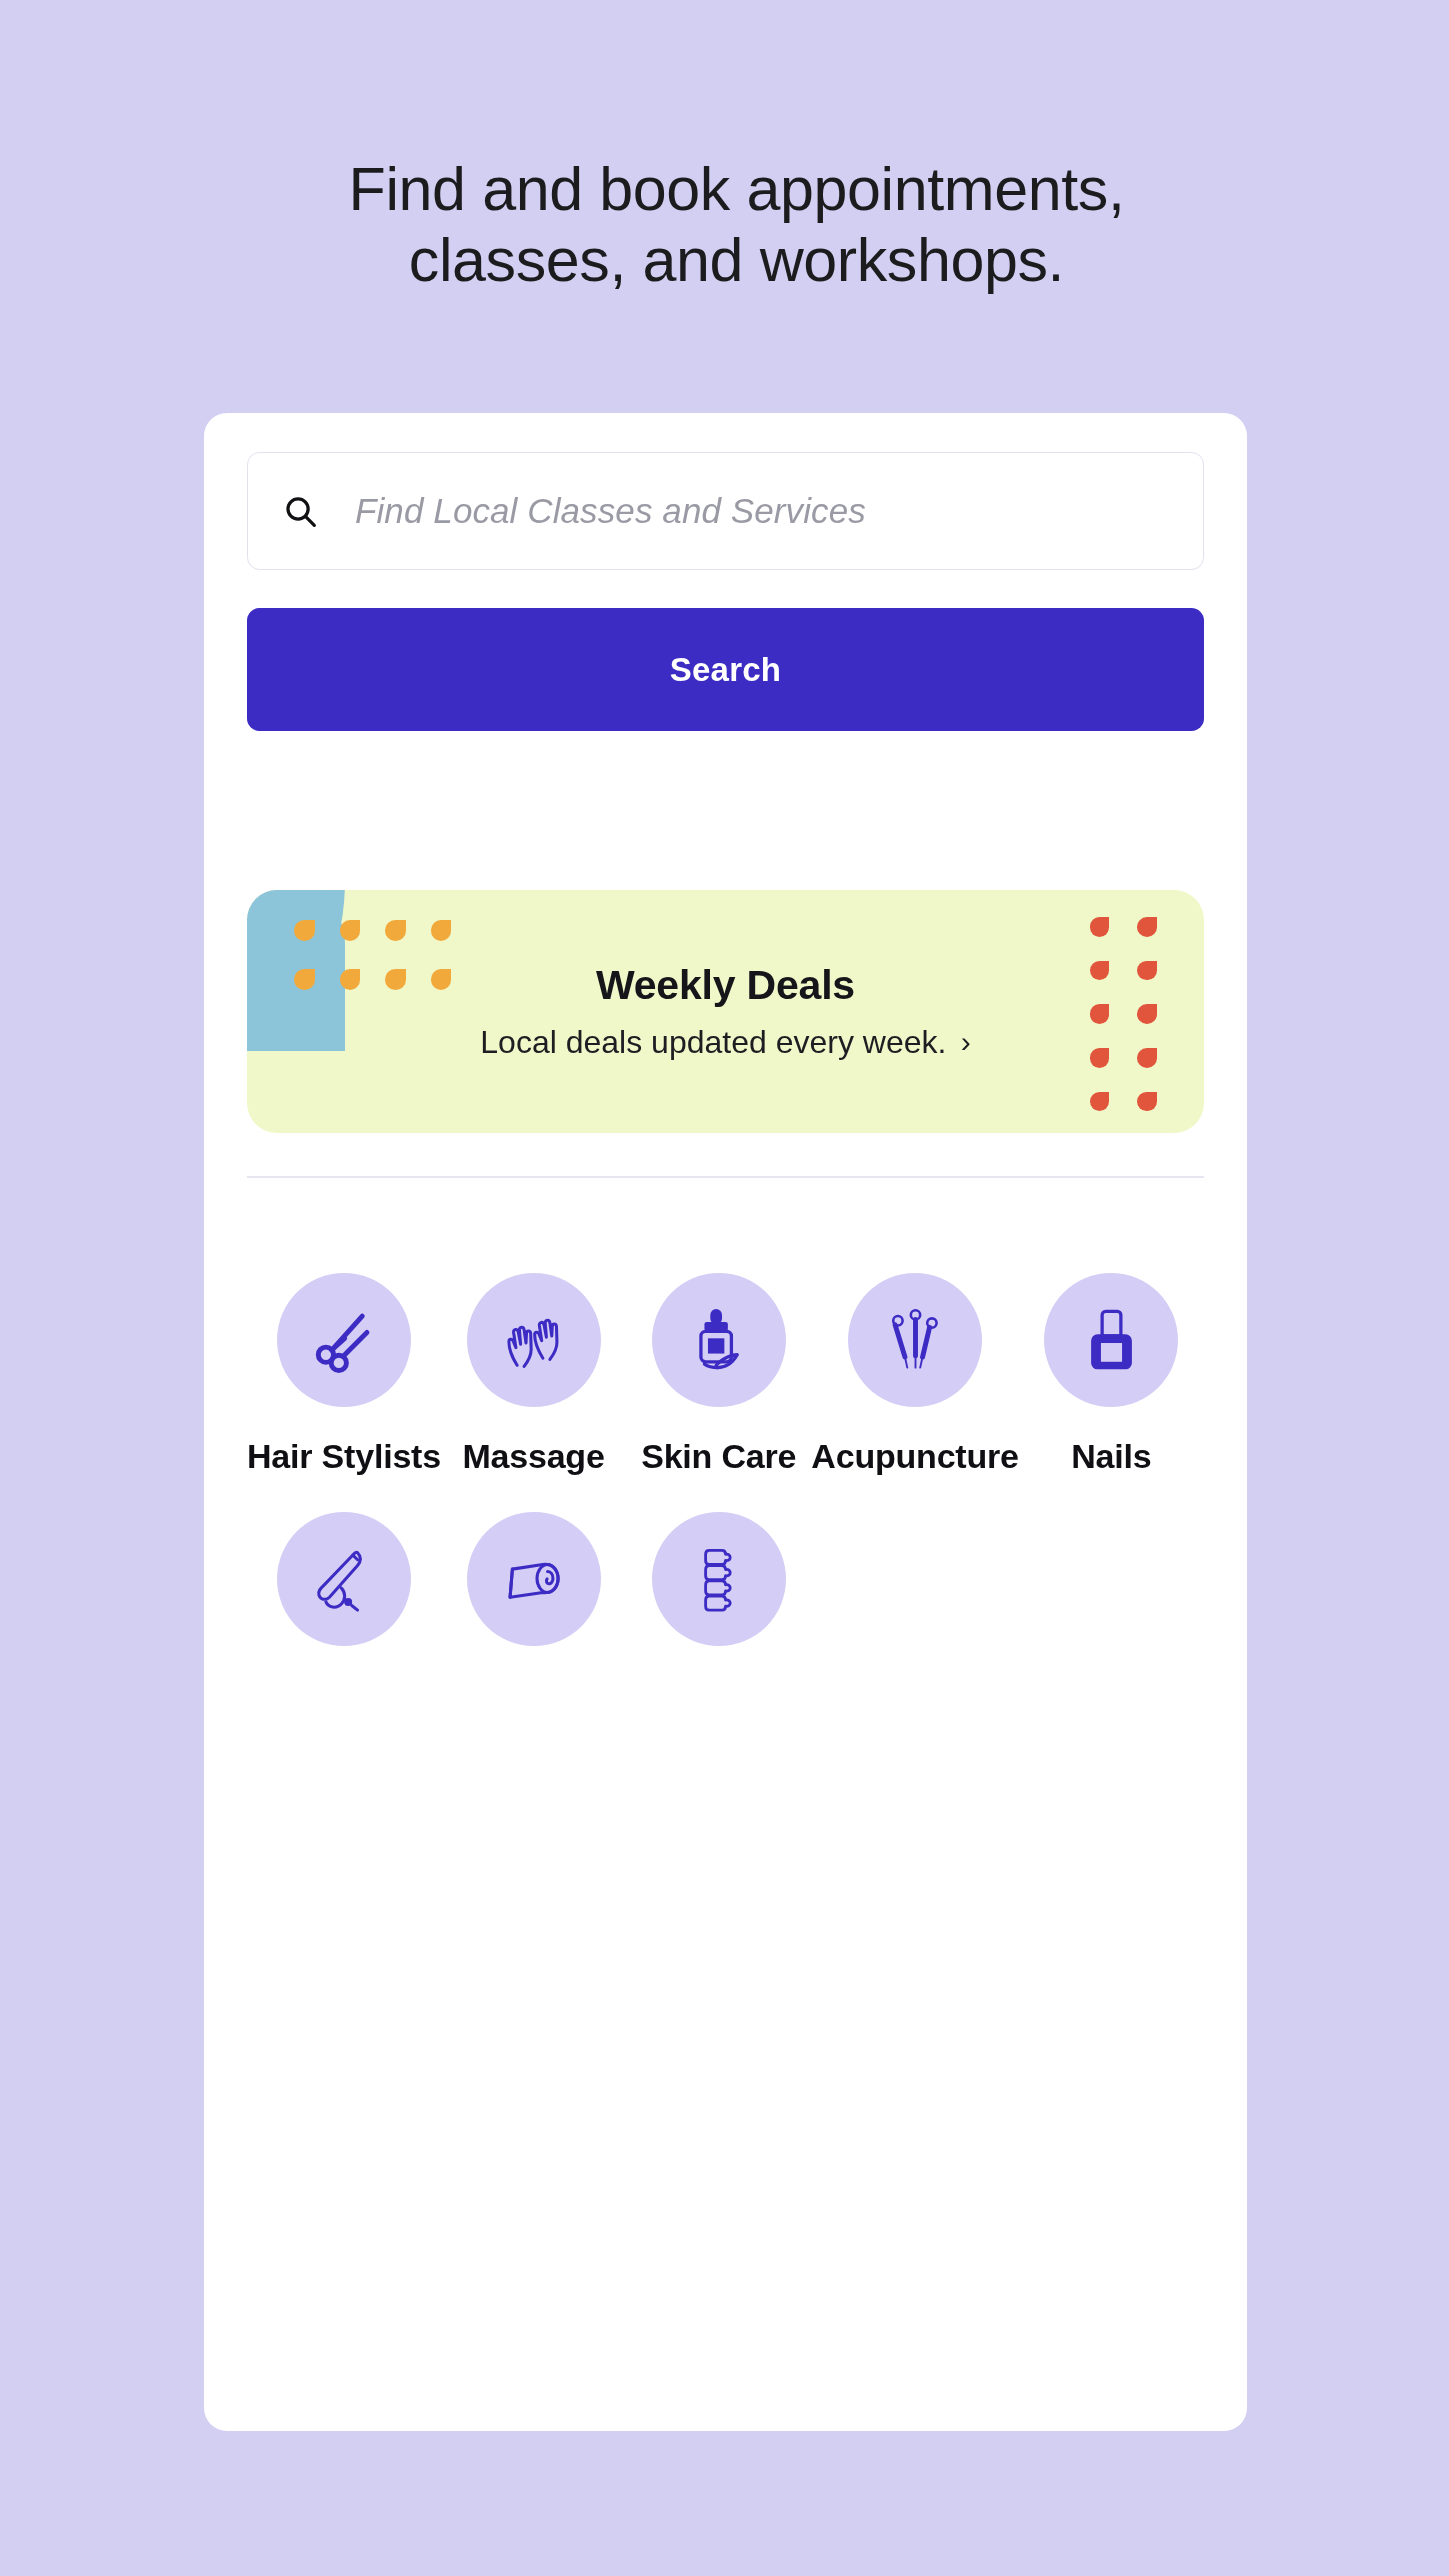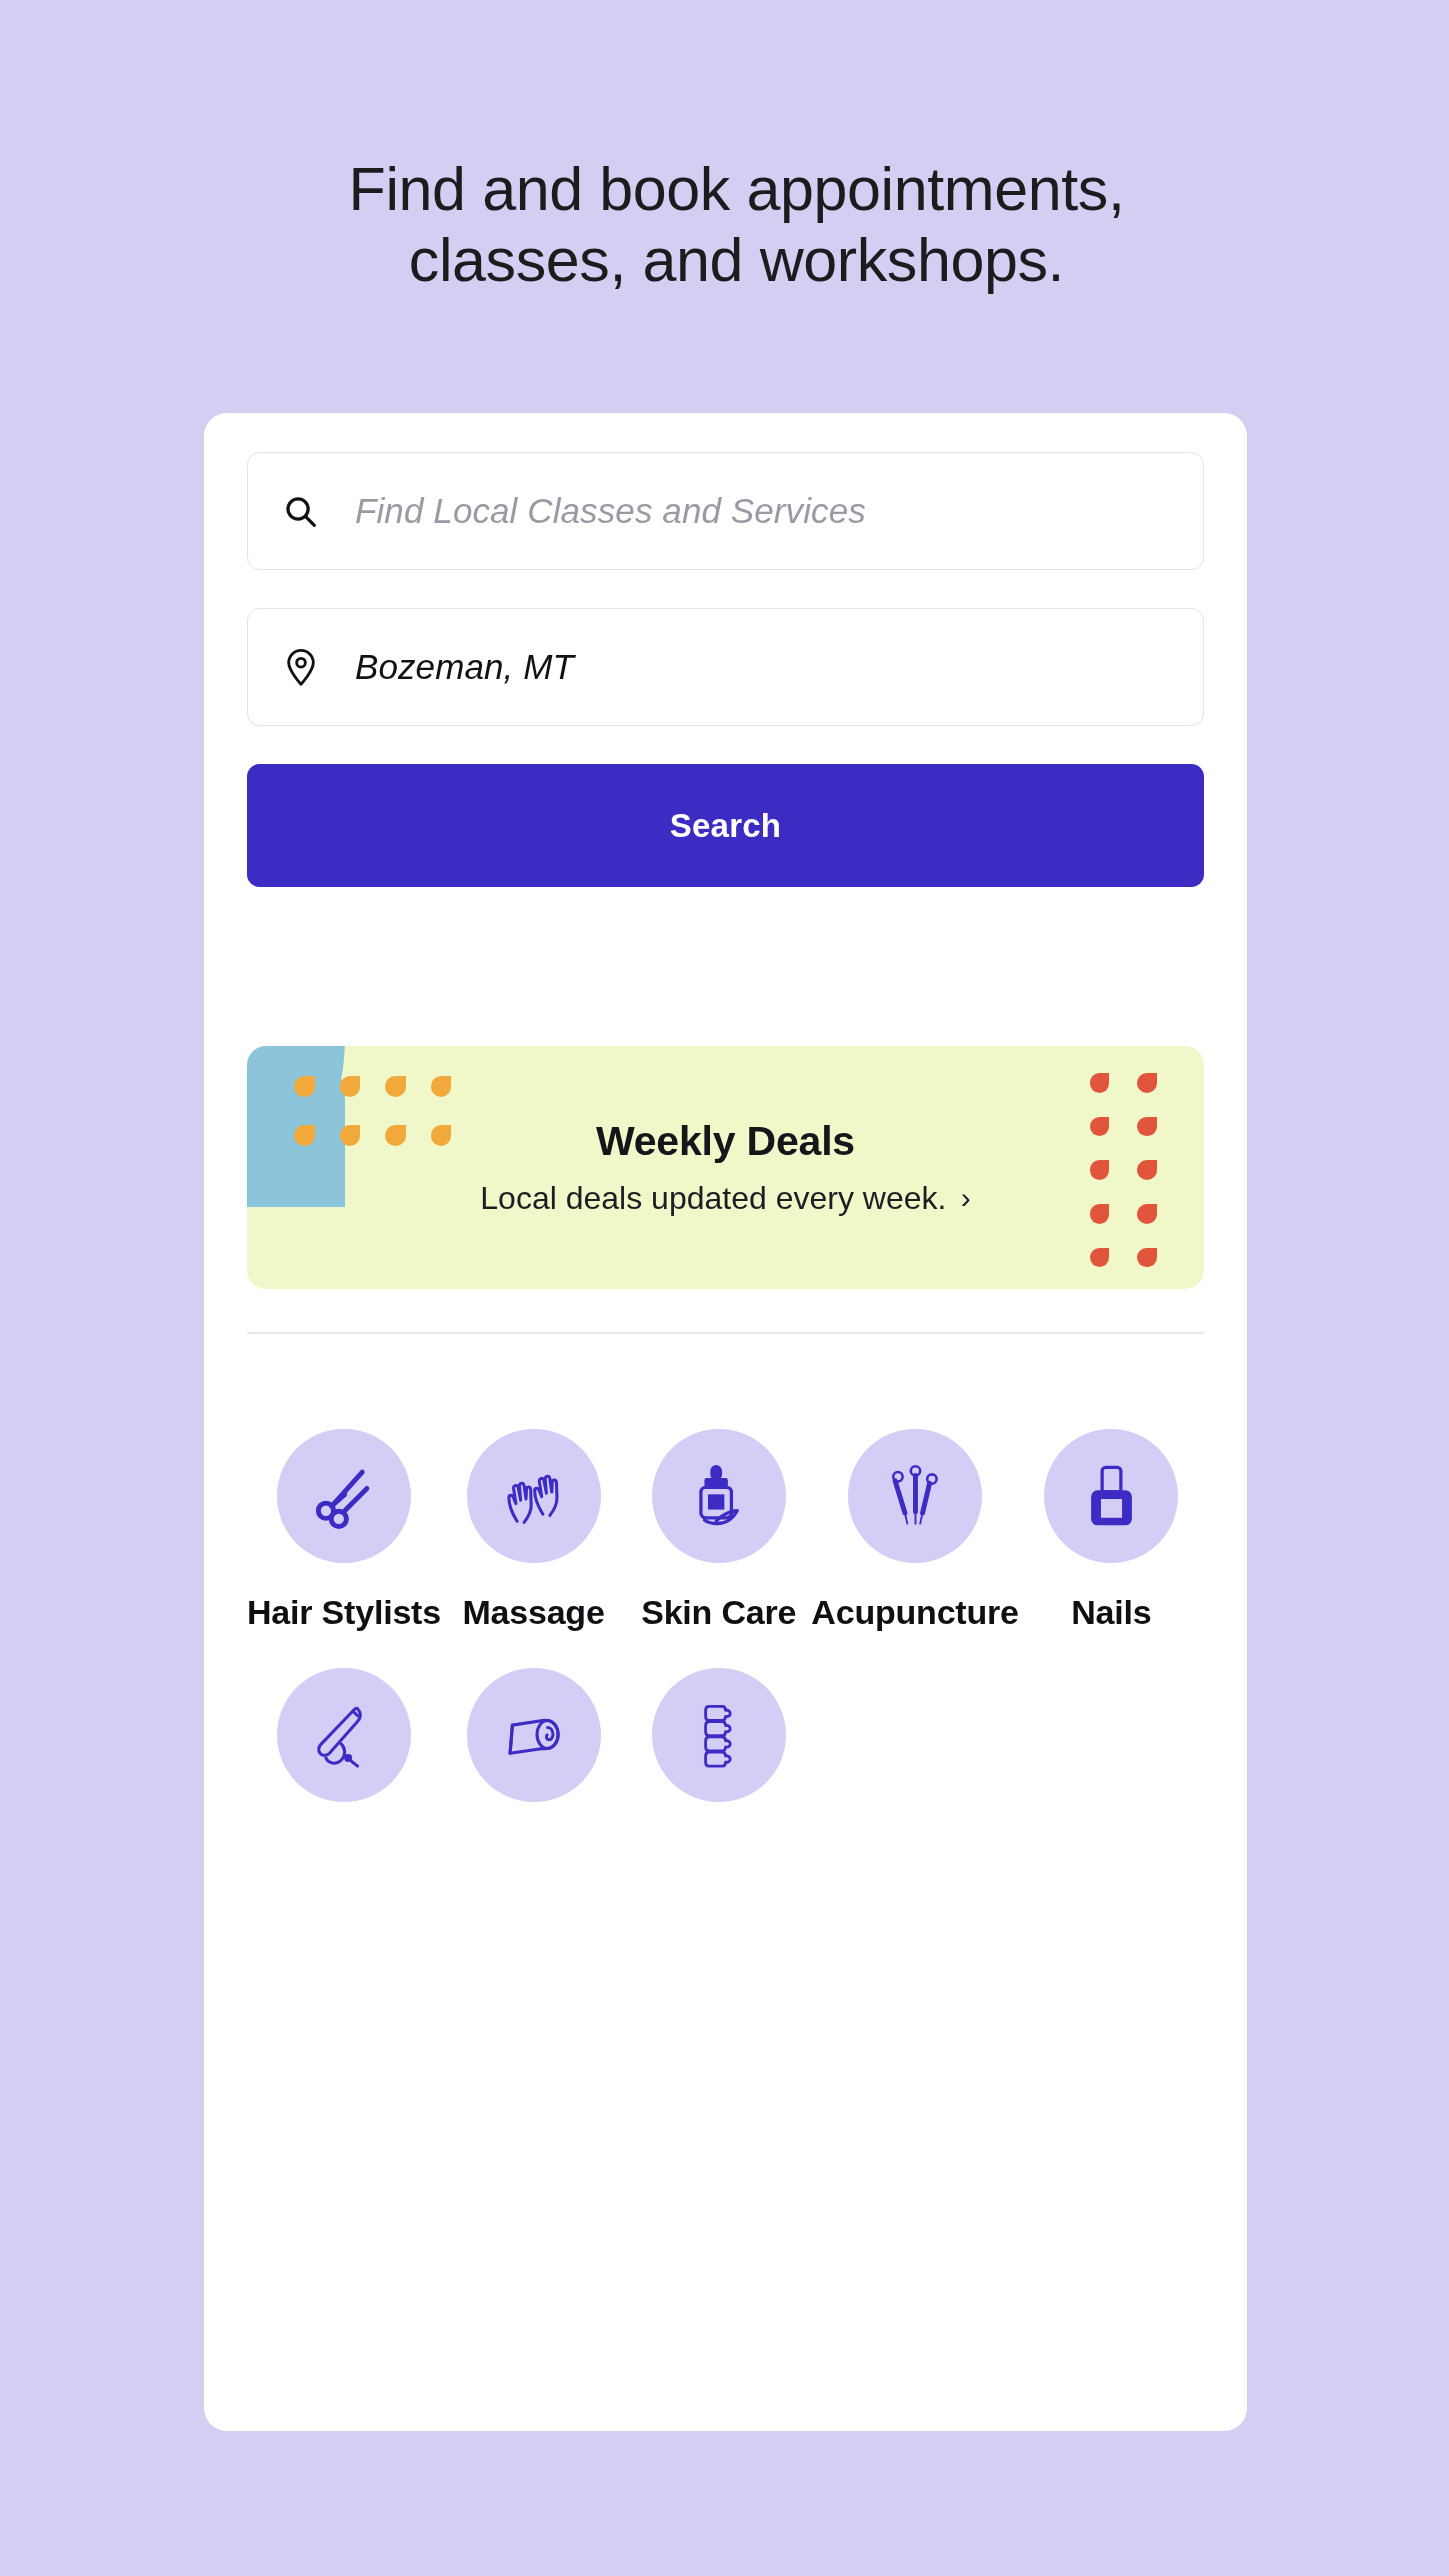--- a/index.html
+++ b/index.html
@@ -101,21 +101,21 @@
     letter-spacing: 0.2px;
     cursor: pointer;
   }
 
   
   .deals {
     position: relative;
     margin-top: 159px;
     height: 243px;
     background: #f0f8c9;
-    border-radius: 19px;
+    border-radius: 30px;
     overflow: hidden;
   }
 
   .deals-blob {
     position: absolute;
     left: -19.7px;
     top: -9px;
     width: 118px;
     height: 170px;
     background: #8cc5d9;
@@ -255,29 +255,20 @@
       <div class="field">
         <span class="field-icon">
           <svg width="39" height="39" viewBox="0 0 24 24" fill="none" stroke="#111114" stroke-width="2" stroke-linecap="round">
             <circle cx="10.5" cy="10.5" r="6.2"></circle>
             <line x1="15.2" y1="15.2" x2="20.5" y2="20.5"></line>
           </svg>
         </span>
         <span class="field-text">Find Local Classes and Services</span>
       </div>
 
-      <div class="field">
-        <span class="field-icon">
-          <svg width="36" height="39" viewBox="0 0 24 26" fill="none" stroke="#111114" stroke-width="1.9" stroke-linecap="round" stroke-linejoin="round">
-            <path d="M12 24.2c0 0 8.2-9.1 8.2-14.4A8.2 8.2 0 0 0 3.8 9.8C3.8 15.1 12 24.2 12 24.2z"></path>
-            <circle cx="12" cy="9.8" r="2.9"></circle>
-          </svg>
-        </span>
-        <span class="field-text filled">Bozeman, MT</span>
-      </div>
 
       <button class="search-btn">Search</button>
 
       <div class="deals">
         <div class="deals-blob"></div>
 
         <div class="dots-orange">
           <span class="dot"></span>
             <span class="dot"></span>
             <span class="dot"></span>

